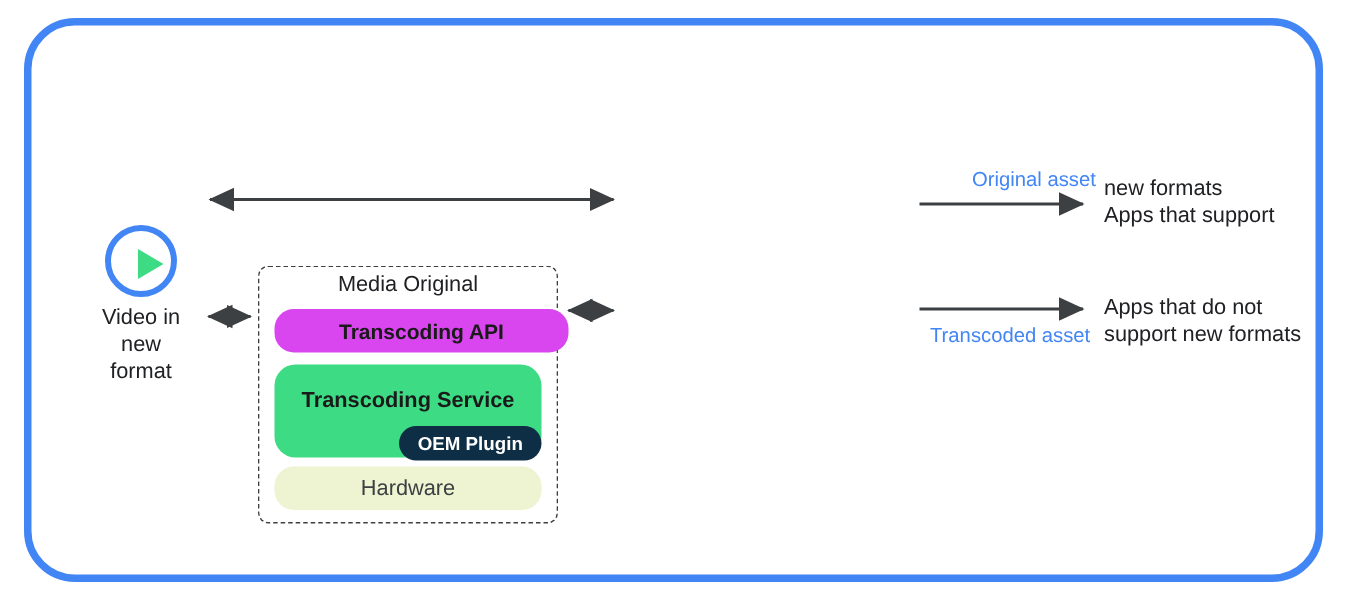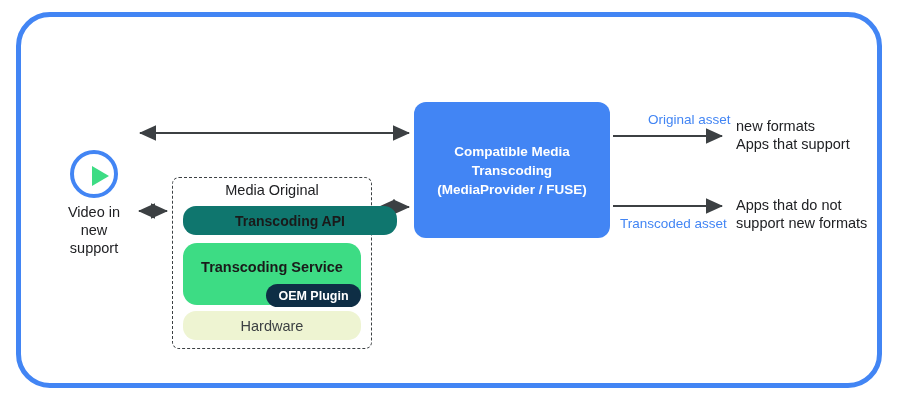--- a/index.html
+++ b/index.html
@@ -86,23 +86,23 @@
     position: absolute;
     border-radius: 13px;
     display: flex;
     align-items: center;
     justify-content: center;
     box-sizing: border-box;
   }
   .pill-api {
     left: 183px;
     top: 206px;
-    width: 214px;
+    width: 196px;
     height: 29px;
-    background: #0f766e;
+    background: #d946ef;
     font-size: 14px;
     font-weight: bold;
     color: #1a1a1a;
   }
   .pill-service {
     left: 183px;
     top: 243px;
     width: 178px;
     height: 62px;
     background: #3ddc84;
@@ -209,41 +209,34 @@
 
     <line x1="613" y1="206" x2="722" y2="206" stroke="#3c4043" stroke-width="2" marker-end="url(#arrR)"></line>
   </svg>
 
   <div class="play-badge">
     <div class="play-tri"></div>
   </div>
   <div class="video-caption">
     <div>Video in</div>
     <div>new</div>
-    <div>support</div>
+    <div>format</div>
   </div>
 
   <div class="framework-box"></div>
   <div class="framework-title">Media Original</div>
 
   <div class="pill pill-api">Transcoding API</div>
 
   <div class="pill pill-service">Transcoding Service</div>
 
   <div class="pill pill-oem">OEM Plugin</div>
 
   <div class="pill pill-hardware">Hardware</div>
 
-  <div class="cmt-box">
-    <div>
-      <div>Compatible Media</div>
-      <div>Transcoding</div>
-      <div>(MediaProvider / FUSE)</div>
-    </div>
-  </div>
 
   <div class="asset-label lbl-original">Original asset</div>
   <div class="asset-label lbl-transcoded">Transcoded asset</div>
 
   <div class="apps-label apps-top">
     <div>new formats</div>
     <div>Apps that support</div>
   </div>
 
   <div class="apps-label apps-bottom">

